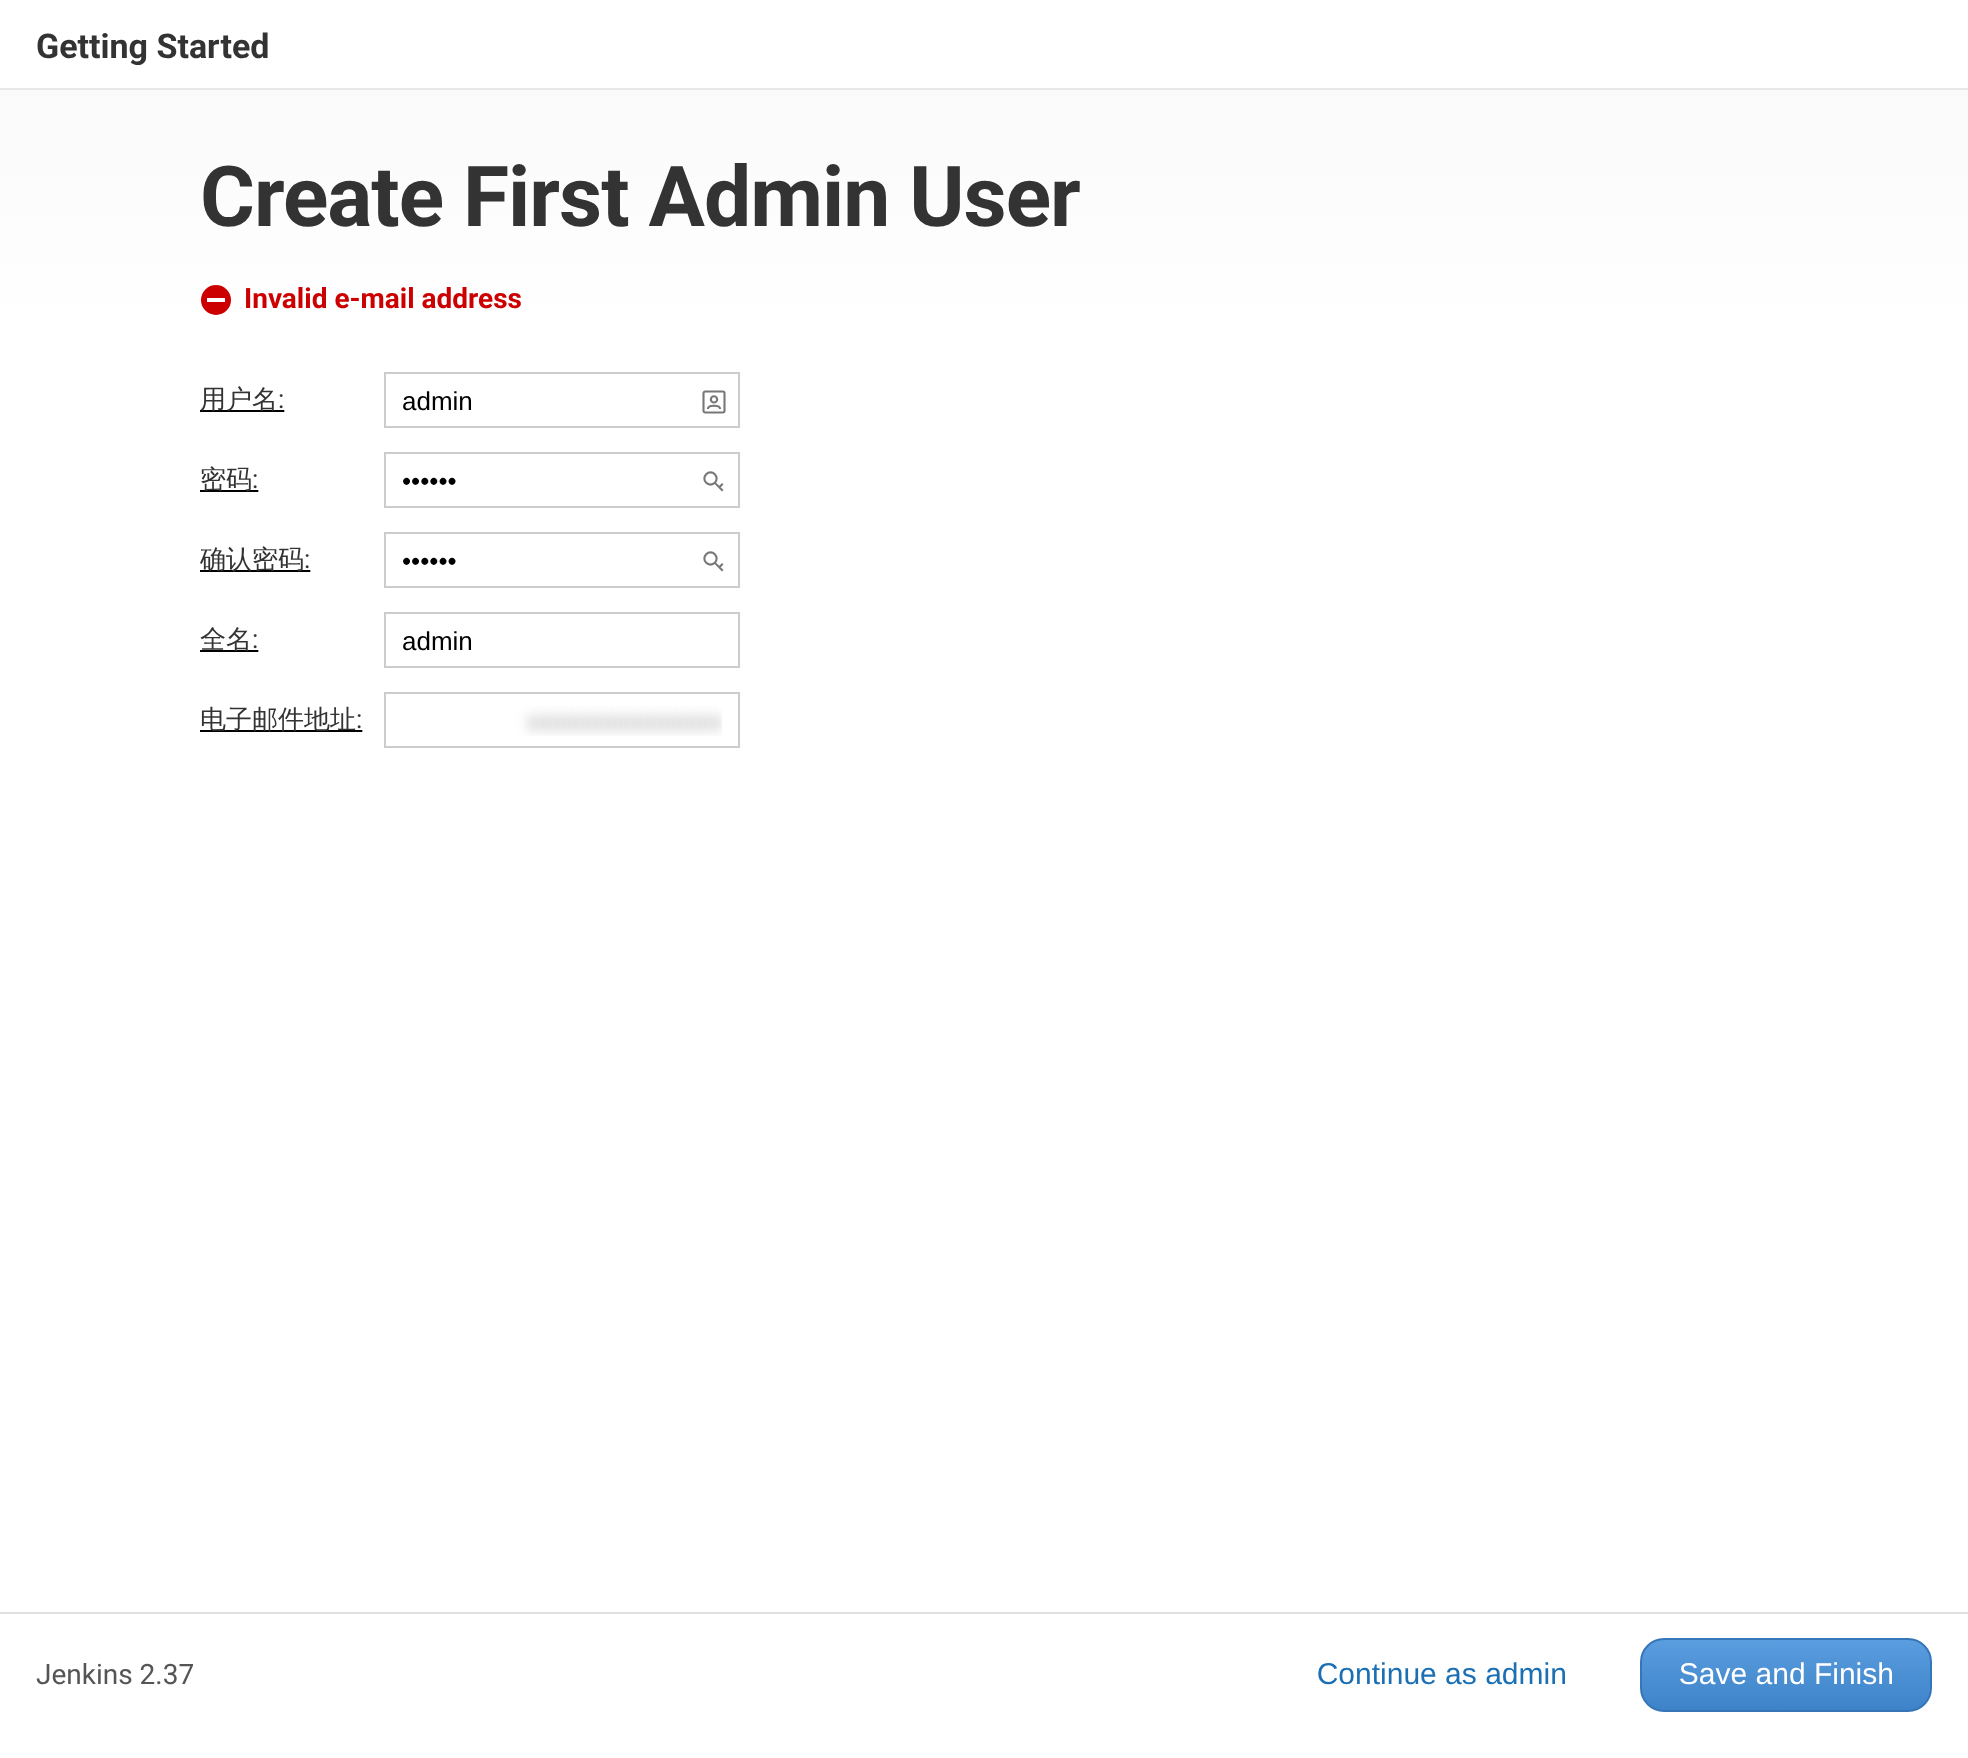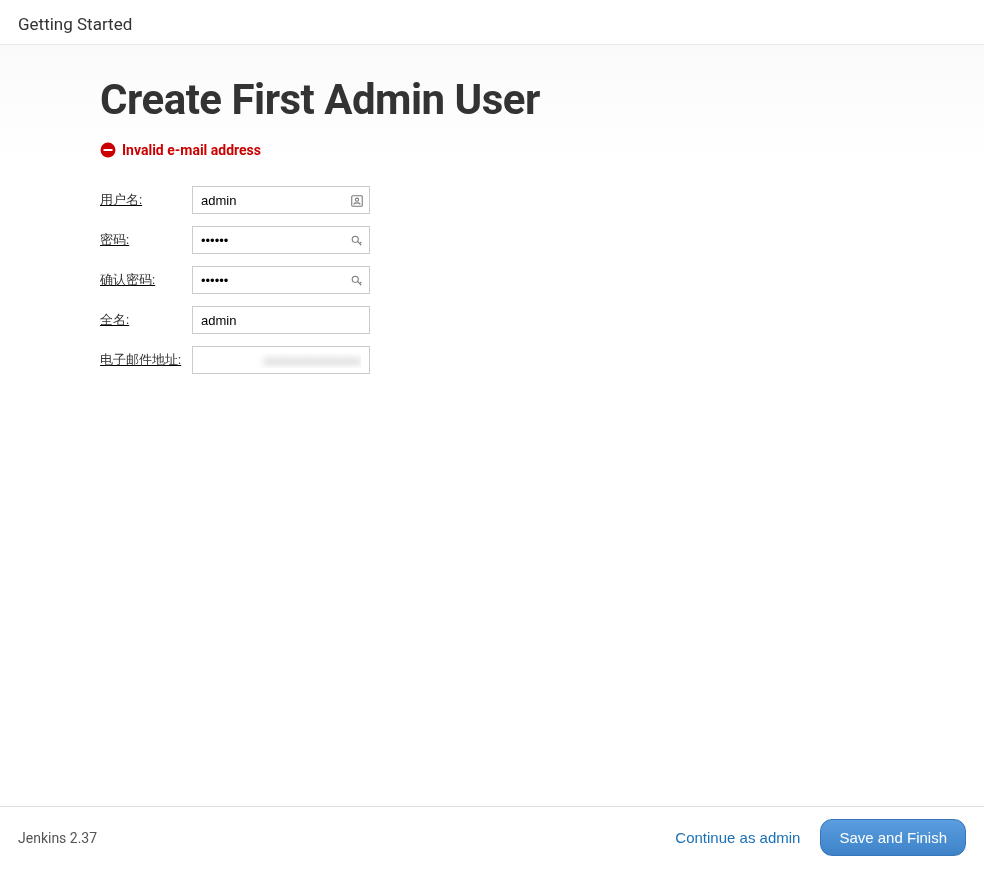--- a/index.html
+++ b/index.html
@@ -14,21 +14,21 @@
       background: #ffffff;
       position: relative;
       overflow: hidden;
     }
     .header {
       padding: 14px 18px 10px 18px;
       border-bottom: 1px solid #e8e8e8;
     }
     .header-title {
       font-size: 17px;
-      font-weight: 400;
+      font-weight: 700;
       color: #333;
     }
     .content-area {
       background: linear-gradient(to bottom, #fafafa 0%, #ffffff 120px);
       padding: 30px 0 0 0;
       height: calc(100% - 45px - 62px);
       overflow: auto;
     }
     .main-content {
       padding-left: 100px;
@@ -116,21 +116,21 @@
       padding: 0 18px;
       background: #fff;
     }
     .footer-version {
       font-size: 14px;
       color: #555;
     }
     .footer-actions {
       display: flex;
       align-items: center;
-      gap: 16px;
+      gap: 33px;
     }
     .btn-link {
       background: none;
       border: none;
       color: #1a6fb5;
       font-size: 15px;
       cursor: pointer;
       padding: 8px 4px;
     }
     .btn-primary {

